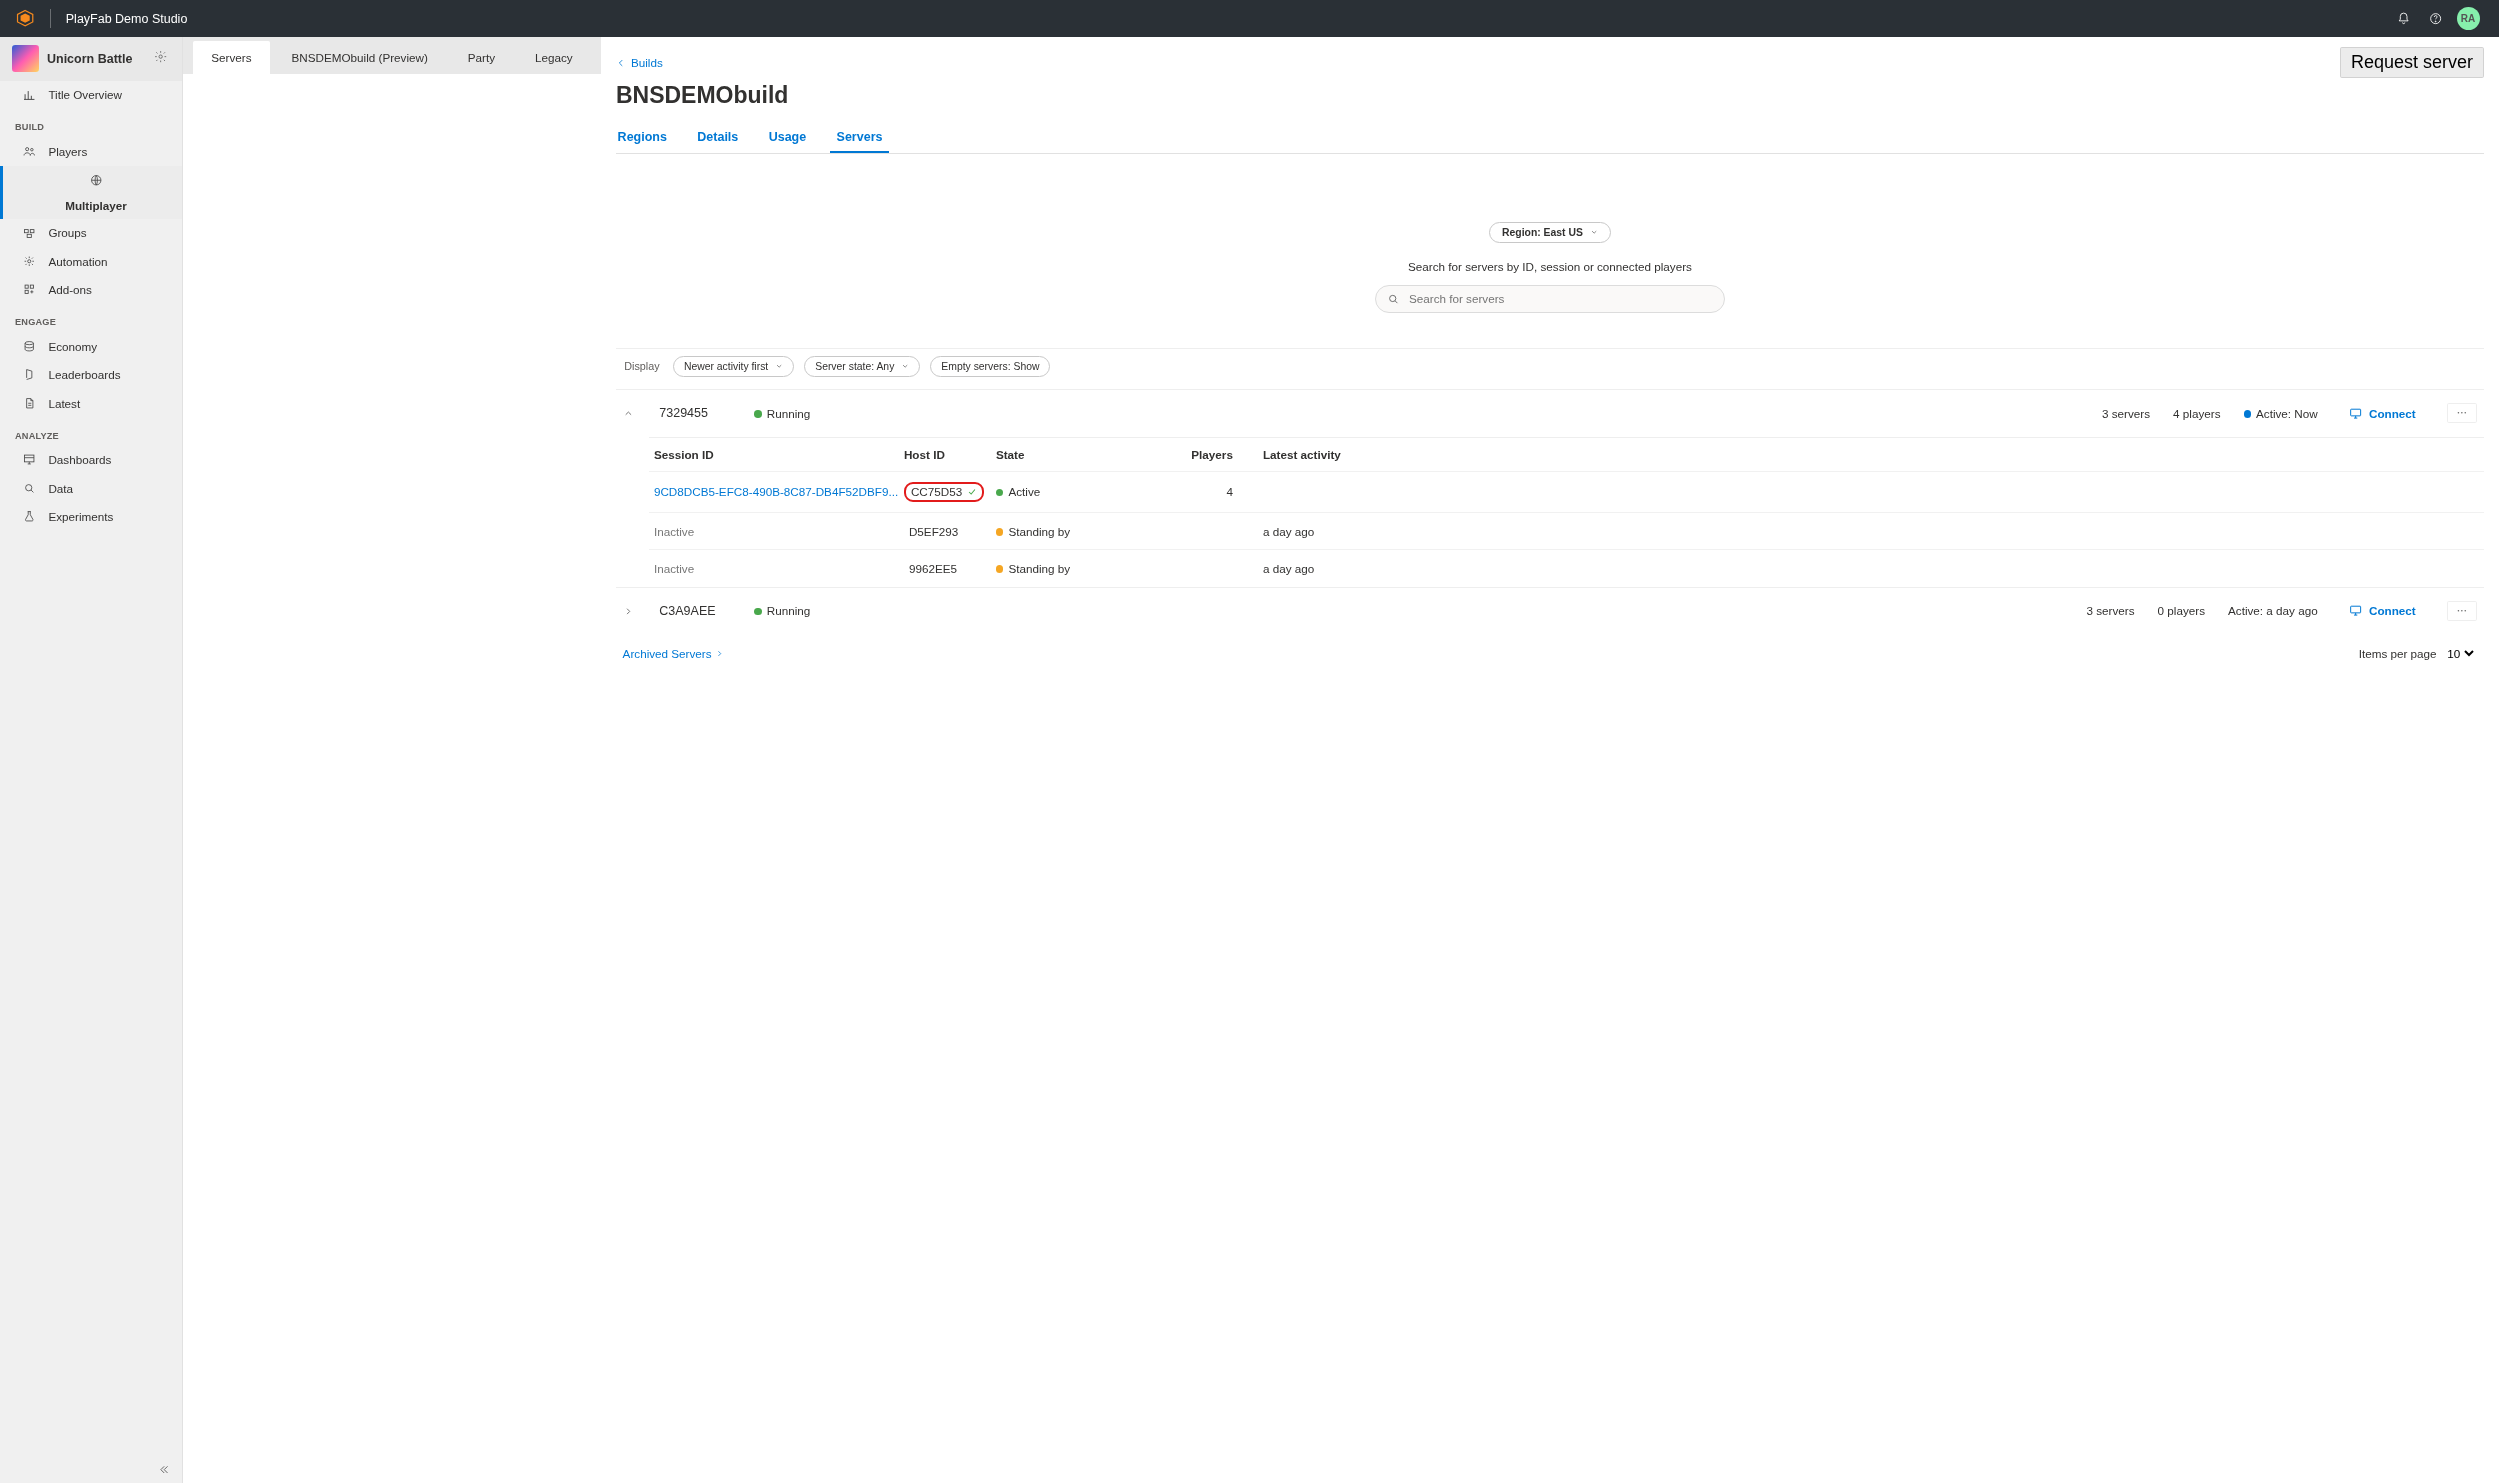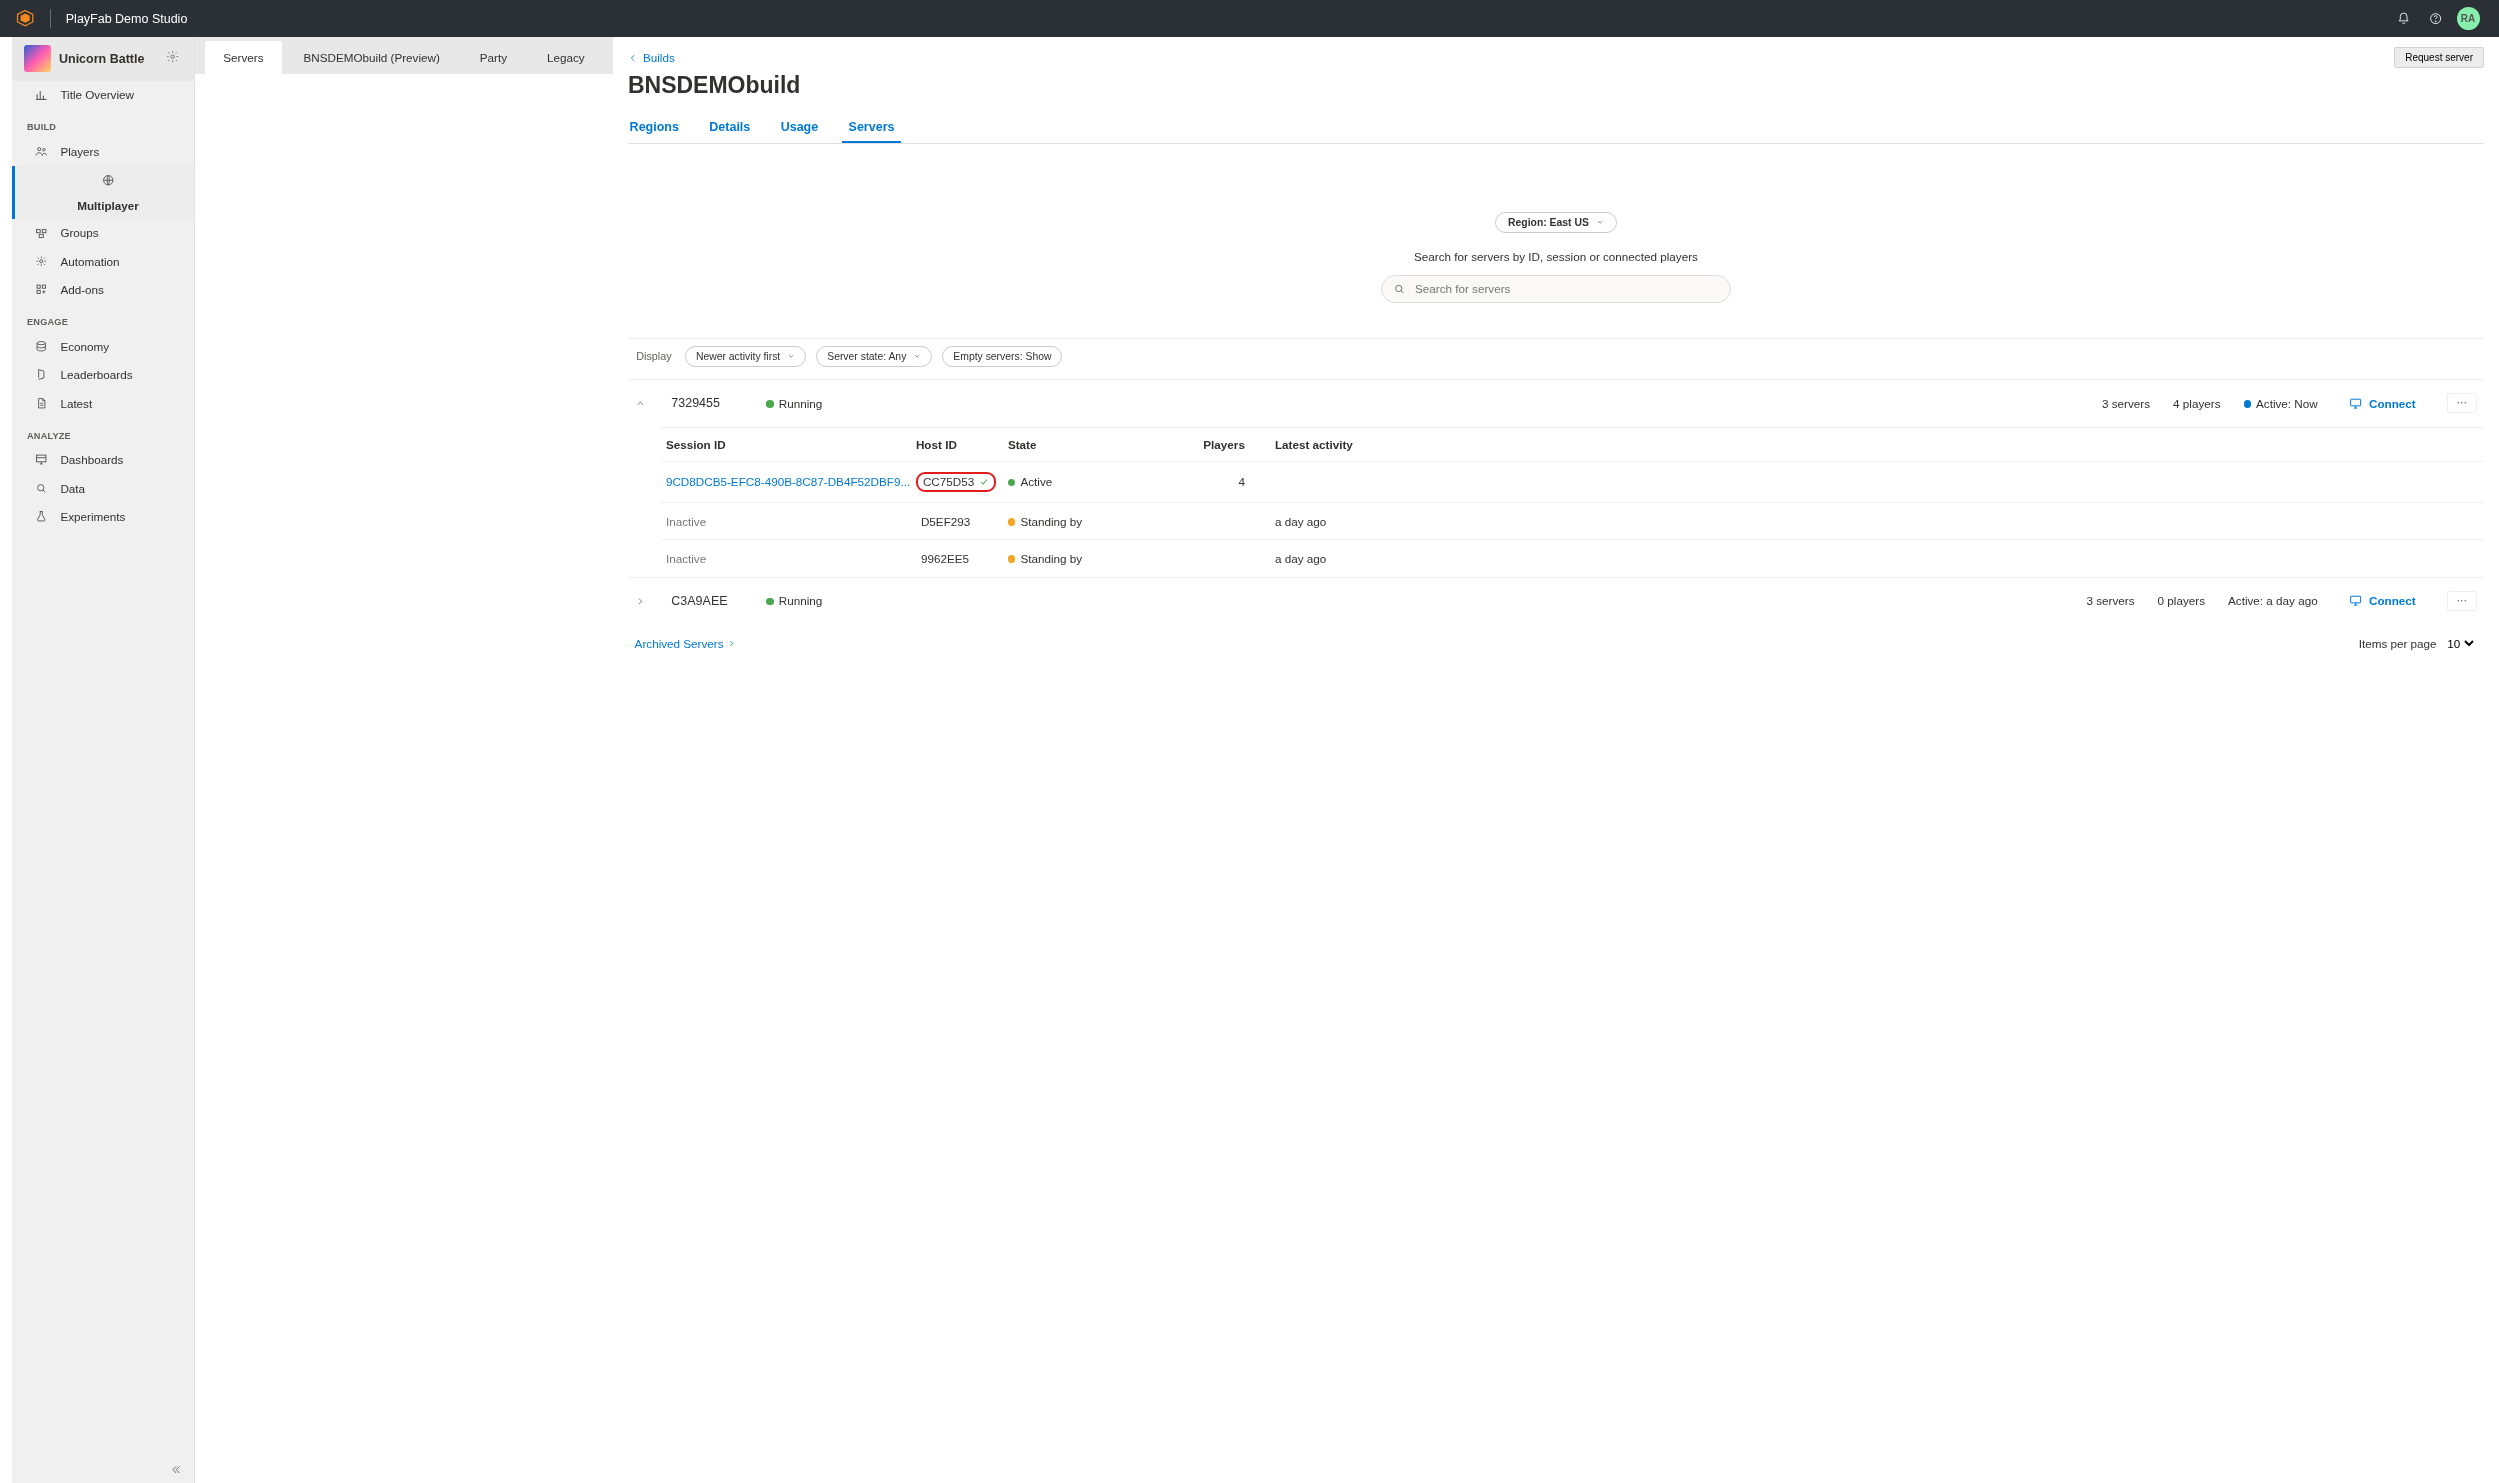--- a/index.html
+++ b/index.html
@@ -9,21 +9,21 @@
 .topbar { background: #2a3036; height: 37px; display: flex; align-items: center; padding: 0 15px; color: #fff; }
 .topbar .brand { display: flex; align-items: center; gap: 11.7px; }
 .topbar .logo { width: 20px; height: 20px; display:flex; align-items:center; justify-content:center; }
 .topbar .divider { width: 0.8px; height: 18.3px; background: rgba(255,255,255,0.3); margin: 0 3.3px; }
 .topbar .brand-name { font-size: 12.5px; }
 .topbar .spacer { flex: 1; }
 .topbar .topbar-icon { width: 32px; height: 32px; display: flex; align-items: center; justify-content: center; cursor: pointer; }
 .topbar .avatar { width: 23px; height: 23px; border-radius: 50%; background: #86efac; color: #555; display:flex; align-items:center; justify-content:center; font-size: 10px; font-weight: 600; }
 
 
-.layout { display: flex; height: calc(100vh - 37px); padding-left: 12px; }
+.layout { display: flex; height: calc(100vh - 37px); }
 
 
 .sidebar { width: 183px; background: #f0f0f0; border-right: 0.8px solid #e1e1e1; display:flex; flex-direction:column; overflow-y:auto; }
 .title-row { display: flex; align-items: center; gap: 8.3px; padding: 8.3px 11.7px; background: #e8e8e8; }
 .title-row .thumb { width: 27px; height: 27px; border-radius: 3.3px; background: linear-gradient(135deg,#2b5dd6,#ff5db1,#ffd65d); }
 .title-row .title-name { font-weight: 600; font-size: 12.5px; flex:1; }
 .title-row .gear { width:16.7px; height:16.7px; }
 .side-item { display:flex; align-items:center; gap: 11.7px; padding: 6.7px 11.7px 6.7px 21.7px; color:#323130; cursor:pointer; }
 .side-item.top { padding-left: 21.7px; }
 .side-item .icon { width: 15px; height: 15px; display:flex; align-items:center; justify-content:center; flex-shrink:0; }
@@ -35,21 +35,21 @@
 
 .main { flex: 1; display:flex; background:#fff; overflow-x:hidden;}
 .tabs-top { background: #e8e8e8; display:flex; height: 37px; align-items:flex-end; padding: 0 10px; gap: 3.3px; }
 .tabs-top .ttab { padding: 10px 18.3px; color:#323130; cursor:pointer; font-size:11.7px; }
 .tabs-top .ttab.active { background: #fff; border-radius: 1.7px 1.7px 0 0; }
 
 .page-body { padding: 10px 15px 0 15px; flex:1; overflow-y:auto; position:relative; }
 .bread-row { display:flex; align-items:center; justify-content:space-between; }
 .breadcrumb { display:flex; align-items:center; gap:5px; color:#0078d4; font-size: 11.7px; cursor:pointer; }
 .page-title { font-size: 23px; font-weight: 600; margin-top: 3.3px; }
-.req-btn { background:#ececec; border:0.8px solid #d2d2d2; padding: 4.2px 10px; border-radius: 1.7px; cursor:pointer; font-size: 10px; }
+.req-btn { background:#ececec; border:0.8px solid #d2d2d2; padding: 4.2px 10px; border-radius: 1.7px; cursor:pointer; font-size: 18px; }
 
 .subtabs { display:flex; gap: 27px; margin-top: 15px; border-bottom: 0.8px solid #e1e1e1; }
 .subtabs .stab { padding: 6.7px 1.7px 8.3px 1.7px; color:#0078d4; font-size: 12.5px; font-weight: 600; cursor:pointer; position:relative; }
 .subtabs .stab.active::after { content:""; position:absolute; left:-5px; right:-5px; bottom:-0.8px; height:2.5px; background:#0078d4; }
 
 .panel { margin: 20px 0 0 0; background:#fff; }
 .lookup { text-align:center; padding: 30px 0 15px 0; }
 .lookup h2 { font-size: 23px; font-weight: 400; }
 .region-pill { display:inline-flex; align-items:center; gap:6.7px; border:0.8px solid #c8c8c8; border-radius: 832px; padding: 4.2px 11.7px; margin-top: 18.3px; font-size: 10.4px; font-weight:600; cursor:pointer;}
 .lookup .hint { margin-top: 16.7px; color:#323130; font-size:11.7px; }

